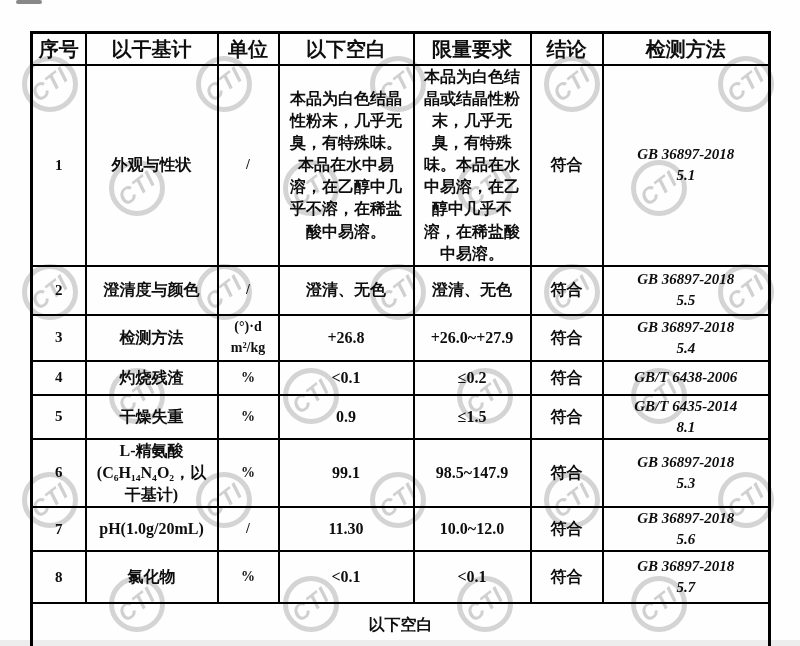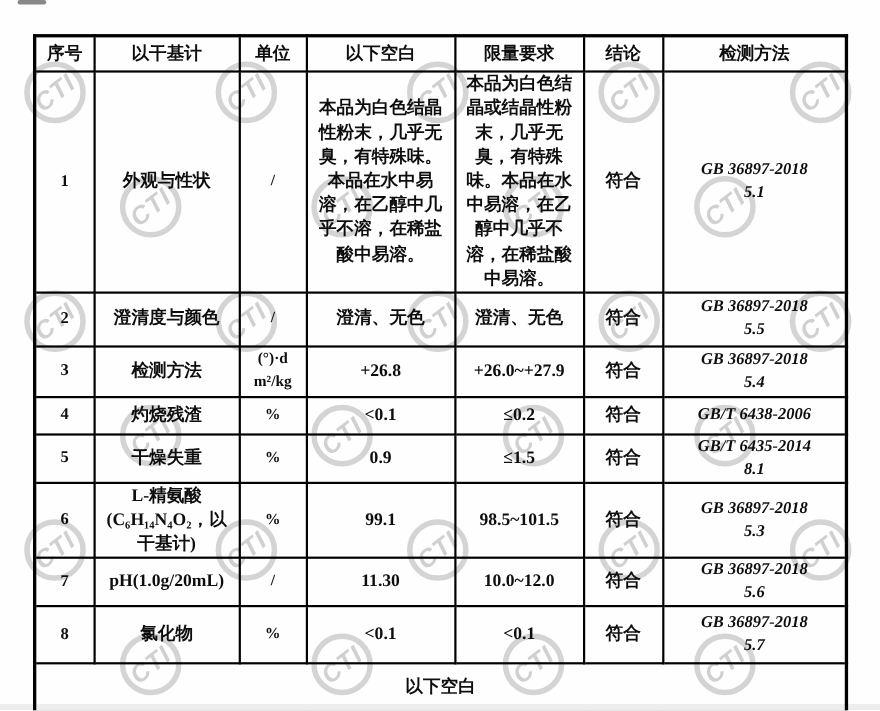--- a/index.html
+++ b/index.html
@@ -69,21 +69,21 @@
   .report-table col:nth-child(7){width:167px}
 
   .report-table th, .report-table td {
     border:2px solid #000;
     text-align:center;
     vertical-align:middle;
     overflow:hidden;
     background:transparent;
   }
   .report-table th {
-    font-size:16px;
+    font-size:20px;
     height:30px;
     padding:0 2px;
     font-weight:bold;
   }
   .report-table td {
     font-size:16px;
     line-height:1.38;
     padding:0 8px;
     white-space:pre-line;
     font-weight:bold;
@@ -265,21 +265,21 @@
           <td class="conclusion-cell">符合</td>
           <td class="method-cell">GB/T 6435-2014
 8.1</td>
         </tr>
         <tr>
           <td class="serial-cell">6</td>
           <td class="item-cell">L-精氨酸
 (C₆H₁₄N₄O₂，以干基计)</td>
           <td class="unit-cell">%</td>
           <td class="result-cell">99.1</td>
-          <td class="limit-cell">98.5~101.5</td>
+          <td class="limit-cell">98.5~147.9</td>
           <td class="conclusion-cell">符合</td>
           <td class="method-cell">GB 36897-2018
 5.3</td>
         </tr>
         <tr>
           <td class="serial-cell">7</td>
           <td class="item-cell">pH(1.0g/20mL)</td>
           <td class="unit-cell">/</td>
           <td class="result-cell">11.30</td>
           <td class="limit-cell">10.0~12.0</td>

